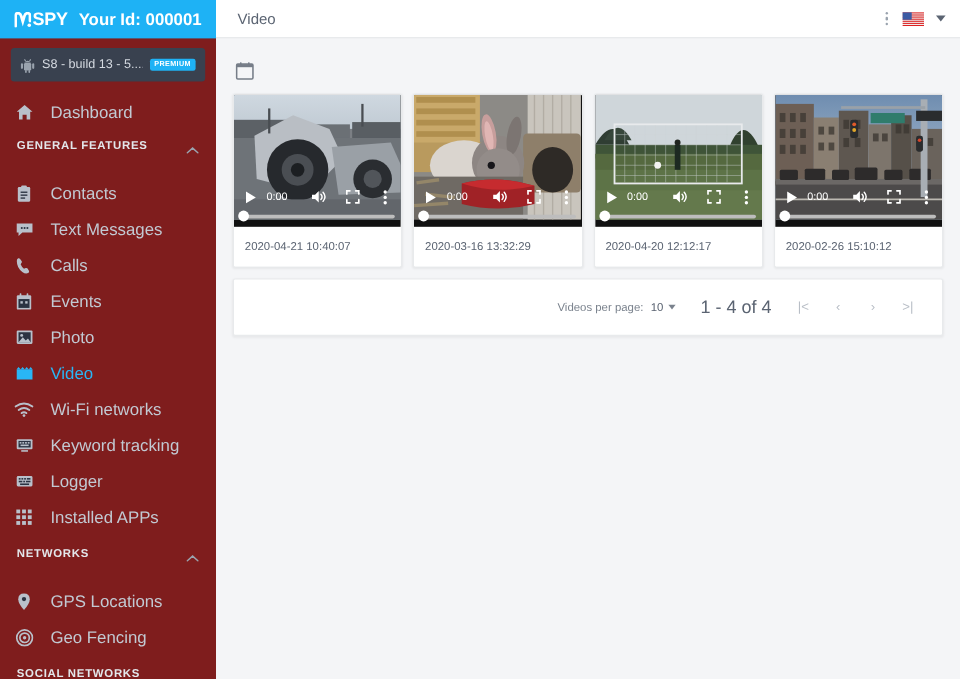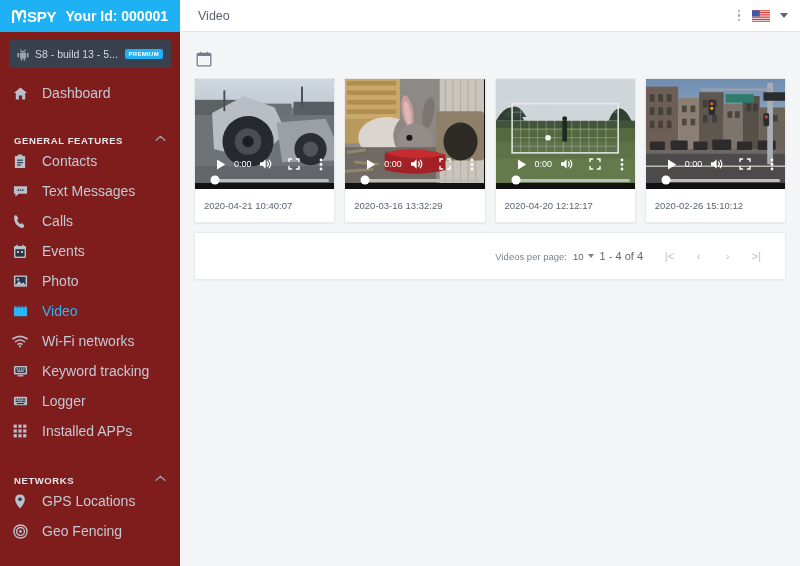--- a/index.html
+++ b/index.html
@@ -63,21 +63,21 @@
   .nav-item .nav-label {
     color: #c2c9d2; font-size: 14px;
   }
   .nav-item.active .nav-label { color: #29b6f6; }
   .nav-ico { width: 16px; height: 16px; flex: 0 0 16px;
     display: flex; align-items: center; justify-content: center;
     color: #b9c0ca; }
   .nav-item.active .nav-ico { color: #29b6f6; }
   .nav-ico svg { display:block; }
   .section-head {
-    height: 30px; display: flex; align-items: flex-end;
+    height: 30px; display: flex; align-items: flex-start;
     justify-content: space-between;
     padding: 0 14px 0 14px;
     margin-top: 8px;
     cursor: pointer;
   }
   .section-title {
     color: #e3e7eb; font-size: 9.5px; font-weight: bold;
     letter-spacing: 0.6px;
   }
   .chev { color: #9aa3ae; }
@@ -119,21 +119,21 @@
     background: #ffffff;
     border: 1px solid #e8eaec;
     border-radius: 2px;
     box-shadow: 0 1px 2px rgba(0,0,0,0.06);
     overflow: hidden;
   }
   .vplayer { position: relative; width: 100%; height: 110px;
     background: #111; overflow: hidden; }
   .thumb { position: absolute; inset: 0; }
   .vcontrols {
-    position: absolute; left: 13px; right: 0; bottom: 0;
+    position: absolute; left: 1px; right: 0; bottom: 0;
     height: 42px;
     display: flex; flex-direction: column; justify-content: flex-end;
     padding: 0 5px 5px 5px;
   }
   .ctrl-row { display: flex; align-items: center; height: 20px; gap: 0; }
   .ctrl-btn { cursor: pointer; display:flex; align-items:center; justify-content:center;
     color:#fff; width: 16px; height: 16px; }
   .ctrl-time { color: #fff; font-size: 9px; margin-left: 5px; }
   .ctrl-flex { flex: 1; }
   .seek { height: 8px; display:flex; align-items:center; margin-top:2px; cursor:pointer; }
@@ -154,21 +154,21 @@
     box-shadow: 0 1px 2px rgba(0,0,0,0.05);
     height: 48px;
     display: flex; align-items: center; justify-content: flex-end;
     padding-right: 14px;
     gap: 0;
   }
   .pg-label { font-size: 9.5px; color: #7a828d; }
   .pg-select { display:flex; align-items:center; gap:4px; margin-left:6px; cursor:pointer; }
   .pg-val { font-size: 9.5px; color: #5b6472; }
   .pg-caret { width:0;height:0;border-left:3.5px solid transparent;border-right:3.5px solid transparent;border-top:4px solid #7a828d; }
-  .pg-range { font-size: 11px; color: #5b6472; margin-left: 6px; }
+  .pg-range { font-size: 15px; color: #5b6472; margin-left: 21px; }
   .pg-btn { width: 29px; height: 29px; display:flex; align-items:center;justify-content:center;
     color:#b8bec6; cursor:pointer; font-size: 11px; }
 </style>
 </head>
 <body>
 
 <div class="app">
 
   <aside class="sidebar">
 

